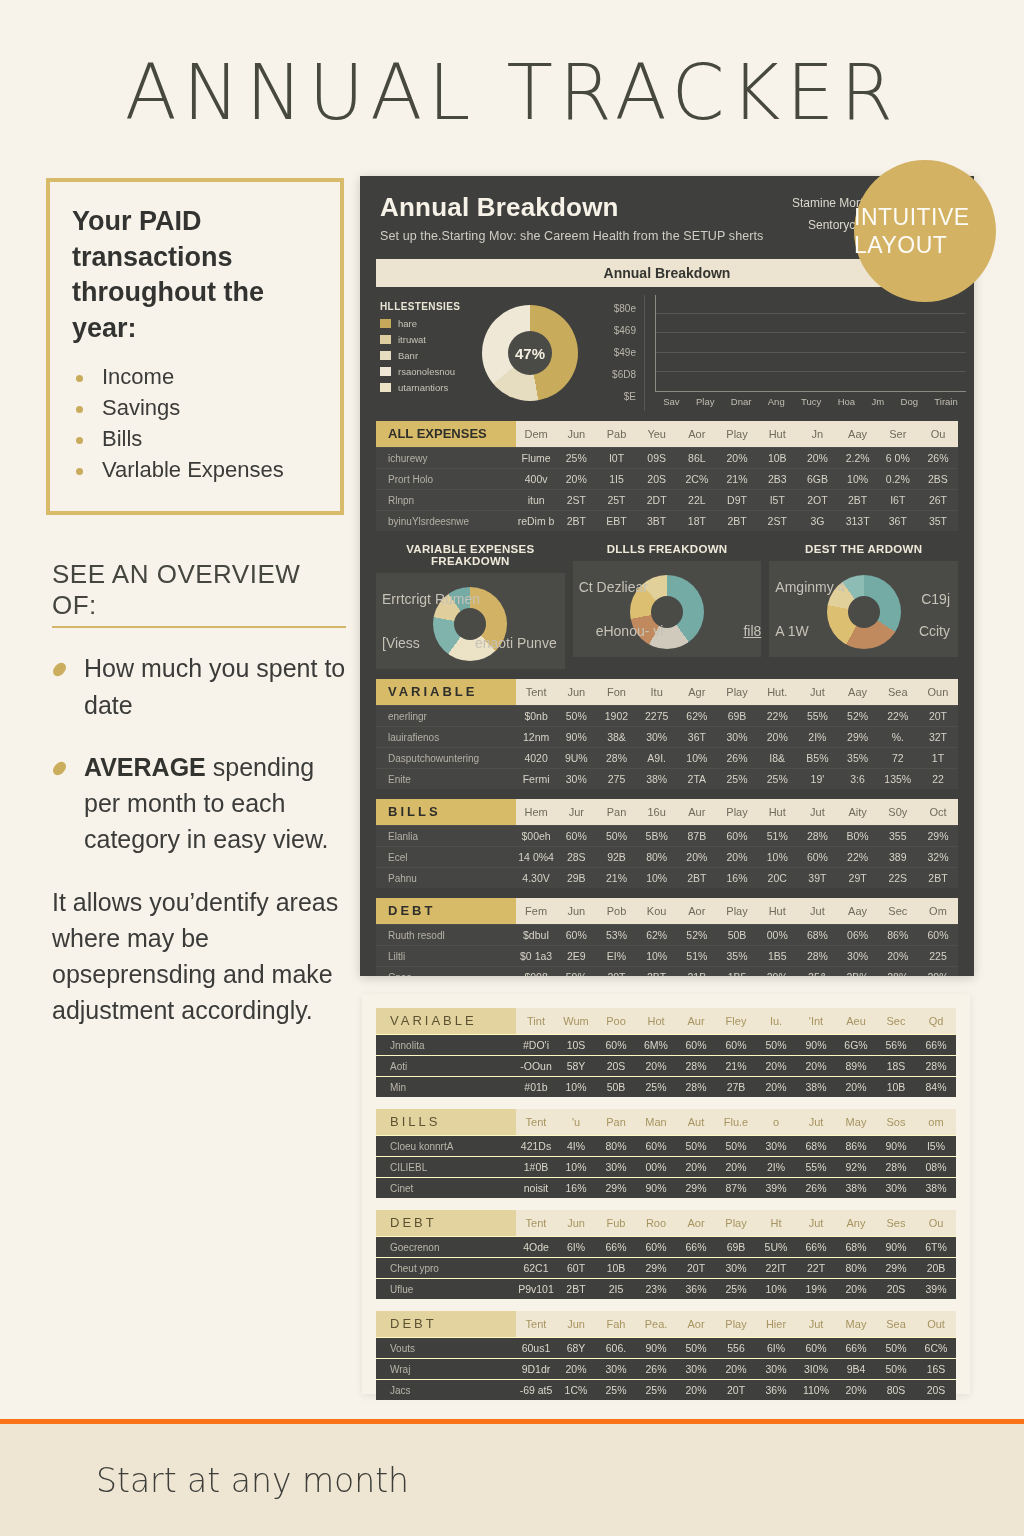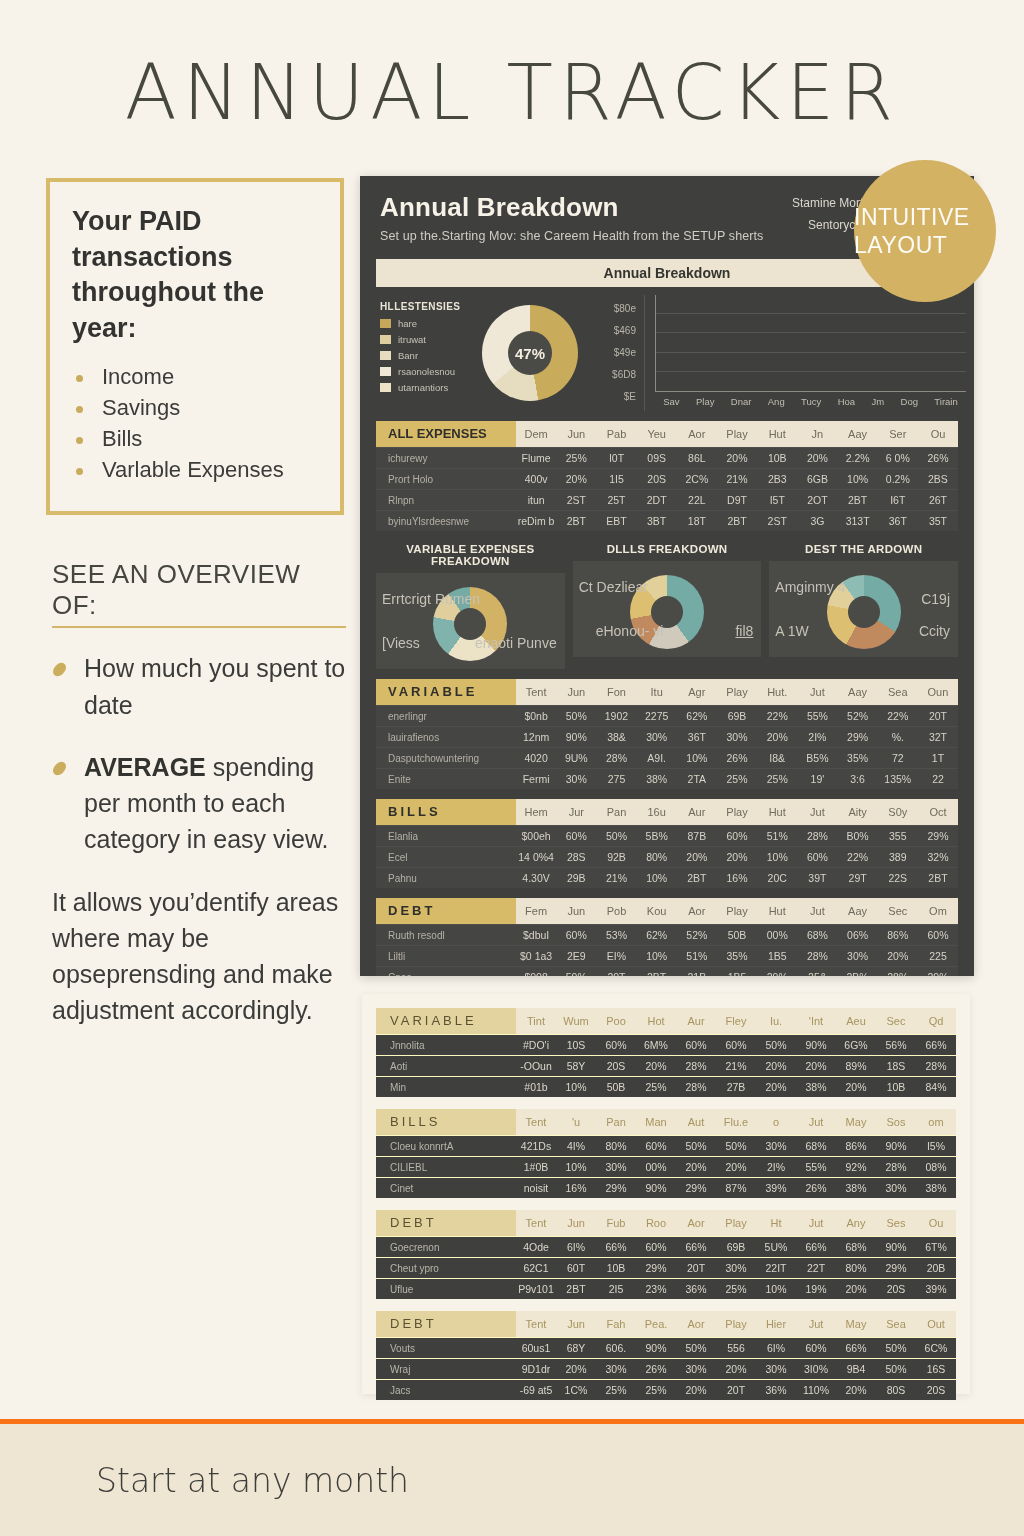--- a/index.html
+++ b/index.html
@@ -417,21 +417,21 @@
           </div>
         </div>
         <div class="card">
           <div class="ct">DLLLS FREAKDOWN</div>
           <div class="cbody">
             <div class="mini" style="background: conic-gradient(rgb(116, 171, 164) 0deg, rgb(116, 171, 164) 144deg, rgb(207, 202, 188) 144deg, rgb(207, 202, 188) 208.8deg, rgb(192, 138, 94) 208.8deg, rgb(192, 138, 94) 259.2deg, rgb(221, 191, 114) 259.2deg, rgb(221, 191, 114) 316.8deg, rgb(226, 208, 154) 316.8deg, rgb(226, 208, 154) 360deg);">
               <div class="mh"></div>
             </div>
             <div class="mini-lbl" style="left: 6px; top: 18px;">Ct Dezliear</div>
             <div class="mini-lbl" style="left: 23px; top: 62px;">eHonou- vi</div>
-            <div class="mini-lbl" style="right: 8px; top: 62px; text-decoration: underline;">fil8</div>
+            <div class="mini-lbl" style="right: 0; top: 62px; text-decoration: underline;">fil8</div>
           </div>
         </div>
         <div class="card">
           <div class="ct">DEST THE ARDOWN</div>
           <div class="cbody">
             <div class="mini" style="background: conic-gradient(rgb(116, 171, 164) 0deg, rgb(116, 171, 164) 122.4deg, rgb(192, 138, 94) 122.4deg, rgb(192, 138, 94) 208.8deg, rgb(221, 191, 114) 208.8deg, rgb(221, 191, 114) 280.8deg, rgb(226, 208, 154) 280.8deg, rgb(226, 208, 154) 324deg, rgb(140, 188, 180) 324deg, rgb(140, 188, 180) 360deg);">
               <div class="mh"></div>
             </div>
             <div class="mini-lbl" style="left: 6px; top: 18px;">Amginmy 4</div>
             <div class="mini-lbl" style="left: 6px; top: 62px;">A 1W</div>

